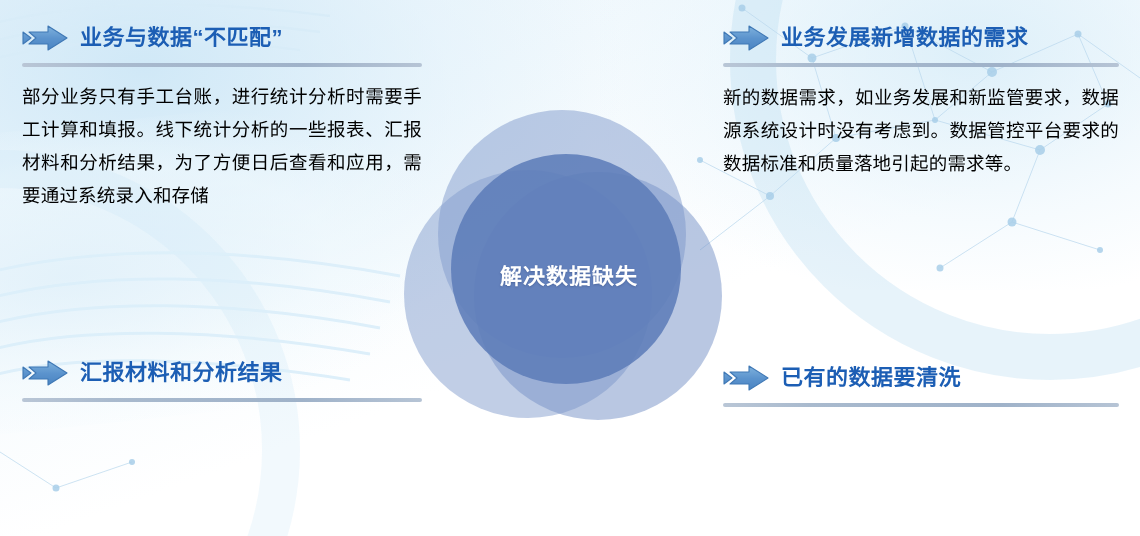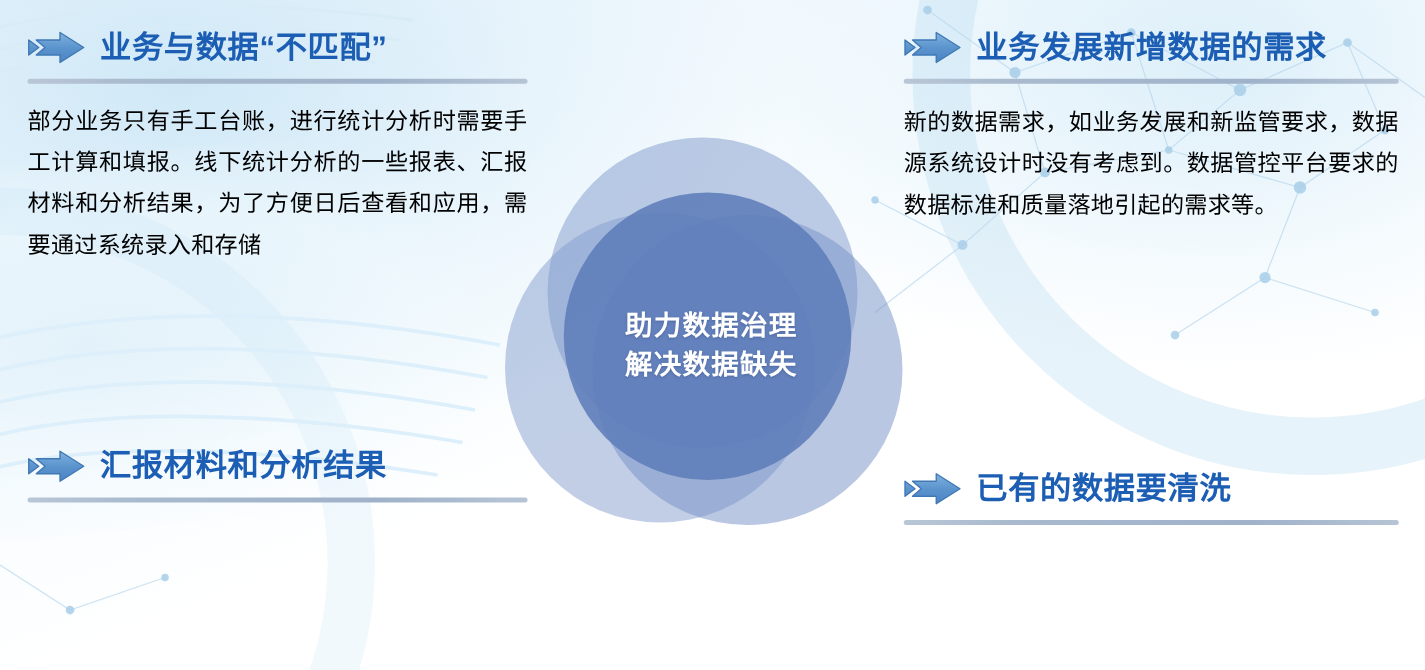--- a/index.html
+++ b/index.html
@@ -60,36 +60,36 @@
   }
   .bg-net { position: absolute; inset: 0; }
   .bg-waves { position: absolute; left: 0; top: 250px; width: 470px; height: 160px; }
   .bg-waves-top { position: absolute; left: 0; top: -6px; width: 430px; height: 120px; }
 
   
   .quad { position: absolute; }
   .q-tl { left: 22px;  top: 18px;  width: 400px; }
   .q-tr { left: 723px; top: 18px;  width: 396px; }
   .q-bl { left: 22px;  top: 353px; width: 400px; }
-  .q-br { left: 723px; top: 371px; width: 396px; }
+  .q-br { left: 723px; top: 358px; width: 396px; }
 
   .head-row {
     display: flex;
     align-items: center;
     gap: 12px;
     height: 40px;
   }
   .arrow-icon {
     flex: 0 0 auto;
     width: 46px;
     height: 28px;
     display: block;
   }
   .head-title {
-    font-size: 25px;
+    font-size: 22px;
     font-weight: bold;
     color: #1c5eb4;
     letter-spacing: 0.5px;
     line-height: 1;
     white-space: nowrap;
   }
   .head-rule {
     margin-top: 5px;
     height: 4px;
     width: 100%;
@@ -202,21 +202,20 @@
       <path d="M-10 126 C 70 104, 200 106, 350 130"></path>
     </g>
   </svg>
 
   <div class="center-wrap">
     <div class="circ circ-a"></div>
     <div class="circ circ-b"></div>
     <div class="circ circ-c"></div>
     <div class="circ circ-core"></div>
     <div class="center-text">
-      <span>助力数据治理</span>
       <span>解决数据缺失</span>
     </div>
   </div>
 
   <div class="quad q-tl">
     <div class="head-row">
       <svg class="arrow-icon" viewBox="0 0 46 28">
         <defs>
           <linearGradient id="agA" x1="0" y1="0" x2="0" y2="1">
             <stop offset="0%" stop-color="#7fb2dd"></stop>

